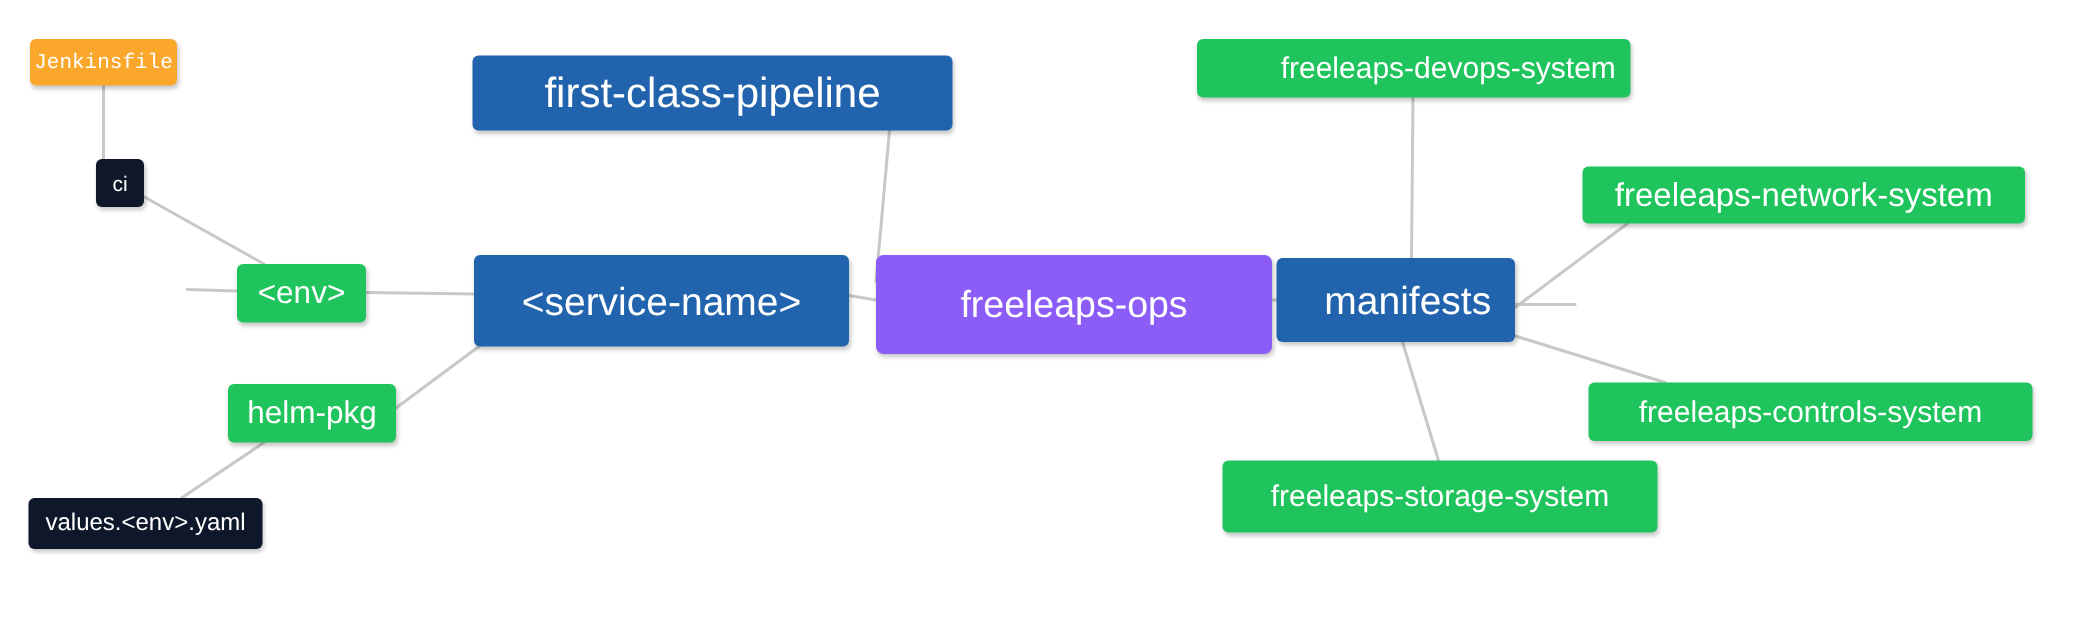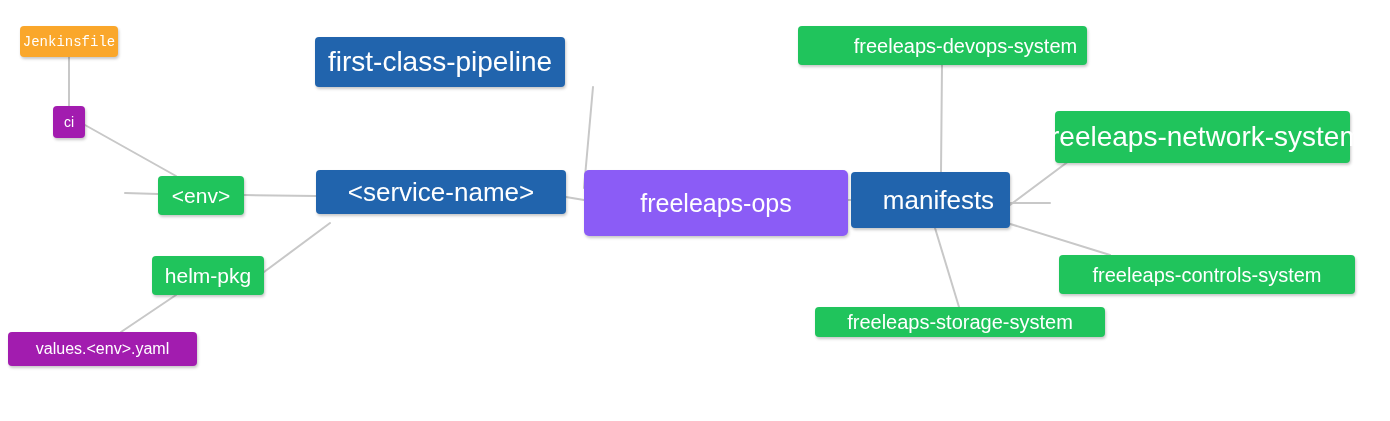--- a/index.html
+++ b/index.html
@@ -48,37 +48,38 @@
   .node.blue {
     background: #2164ad;
   }
   .node.green {
     background: #20c45c;
   }
   .node.orange {
     background: #faa72b;
   }
   .node.red {
-    background: #a21caf;
+    background: #0f172a;
+    margin-left: 11px;
   }
-  .n-first-class-pipeline { left: 315px; top: 37px;  width: 250px; height: 50px;  font-size: 28px; }
-  .n-service-name        { left: 316px; top: 170px; width: 250px; height: 44px;  font-size: 26px; }
+  .n-first-class-pipeline { left: 315px; top: 37px;  width: 320px; height: 50px;  font-size: 28px; }
+  .n-service-name        { left: 316px; top: 170px; width: 250px; height: 61px;  font-size: 26px; }
   .n-root                { left: 584px; top: 170px; width: 264px; height: 66px; }
   .n-manifests           { left: 851px; top: 172px; width: 159px; height: 56px;  font-size: 26px; padding-left: 16px; }
   .n-env                 { left: 158px; top: 176px; width: 86px;  height: 39px;  font-size: 21px; }
   .n-helm-pkg            { left: 152px; top: 256px; width: 112px; height: 39px;  font-size: 21px; }
   .n-jenkinsfile         { left: 20px;  top: 26px;  width: 98px;  height: 31px;  font-size: 14px; font-family: Liberation Mono, monospace; }
   .n-ci                  { left: 53px;  top: 106px; width: 32px;  height: 32px;  font-size: 14px; }
   .n-argo-app            { left: 32px;  top: 178px; width: 93px;  height: 28px;  font-size: 15px; }
-  .n-values-yaml         { left: 8px;   top: 332px; width: 189px; height: 34px;  font-size: 16px; }
+  .n-values-yaml         { left: 8px;   top: 332px; width: 156px; height: 34px;  font-size: 16px; }
   .n-devops-system       { left: 798px; top: 26px;  width: 289px; height: 39px;  font-size: 20px; padding-left: 46px; }
-  .n-network-system      { left: 1055px; top: 111px; width: 295px; height: 52px; font-size: 28px; }
+  .n-network-system      { left: 1055px; top: 111px; width: 295px; height: 38px; font-size: 22px; }
   .n-monitoring-system   { left: 1050px; top: 186px; width: 323px; height: 38px; font-size: 20px; }
   .n-controls-system     { left: 1059px; top: 255px; width: 296px; height: 39px; font-size: 20px; }
-  .n-storage-system      { left: 815px;  top: 307px; width: 290px; height: 30px; font-size: 20px; }
+  .n-storage-system      { left: 815px;  top: 307px; width: 290px; height: 48px; font-size: 20px; }
 </style>
 </head>
 <body>
 
 <div id="canvas">
 
   <svg id="edges" viewBox="0 0 1390 421" width="1390" height="421" xmlns="http://www.w3.org/2000/svg">
     <g stroke="#c8c8c8" stroke-width="2" fill="none" stroke-linecap="round">
       <line x1="584" y1="188" x2="593" y2="87"></line>
       <line x1="584" y1="200" x2="566" y2="197"></line>

